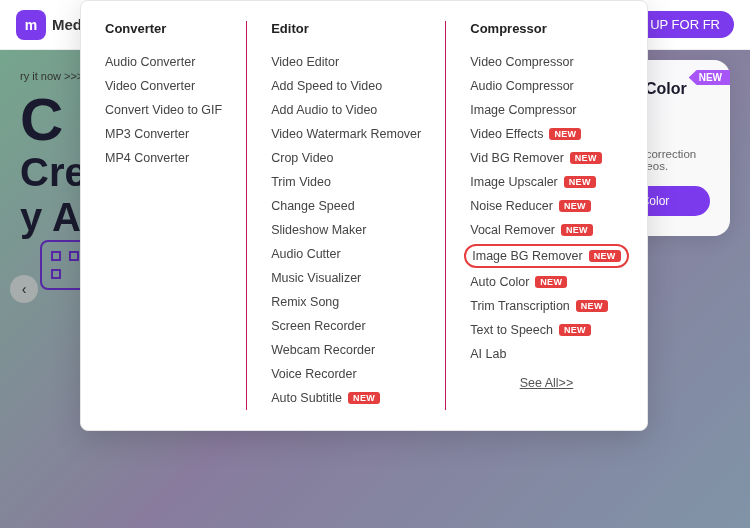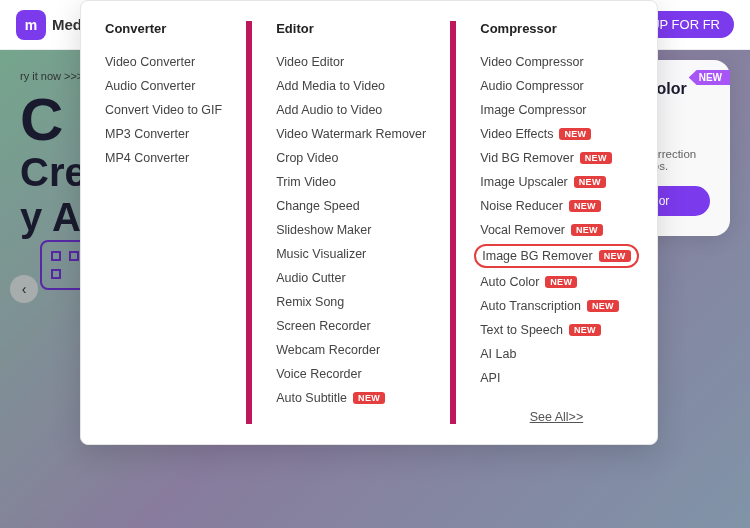--- a/index.html
+++ b/index.html
@@ -50,21 +50,21 @@
     .dropdown-menu {
       position: absolute; top: 0; left: 80px;
       background: #fff; border: 1px solid #e5e5e5;
       border-radius: 8px; box-shadow: 0 8px 30px rgba(0,0,0,0.15);
       display: flex; padding: 20px 0; gap: 0; z-index: 200;
       min-width: 560px;
     }
 
     .menu-column {
       padding: 0 24px; min-width: 160px;
-      border-right: 6px solid #be185d;
+      border-right: 1px solid #be185d;
     }
     .menu-column:last-child { border-right: none; }
 
     .menu-column-title {
       font-size: 13px; font-weight: 700; color: #222;
       margin-bottom: 10px; padding-bottom: 4px;
     }
 
     .menu-item {
       display: flex; align-items: center; gap: 6px;
@@ -79,21 +79,21 @@
     }
 
     
     .menu-item.highlighted {
       border: 2px solid #e53e3e; border-radius: 12px;
       padding: 3px 6px; margin: 2px -6px;
     }
 
     .see-all {
       display: block; text-align: center; font-size: 12.5px;
-      color: #555; margin-top: 20px; text-decoration: underline;
+      color: #555; margin-top: 10px; text-decoration: underline;
       cursor: pointer;
     }
 
     
     .bg-content {
       position: absolute; top: 50px; left: 0; right: 0; bottom: 0;
       background: linear-gradient(135deg, #a8edca 0%, #c3b1e1 50%, #b8d4f0 100%);
       display: flex; align-items: center; justify-content: flex-end;
       padding-right: 20px; overflow: hidden;
     }
@@ -192,67 +192,67 @@
   </div>
 </div>
 
 <div class="dim"></div>
 
 <div class="dropdown-menu">
 
   <div class="menu-column">
     <div class="menu-column-title">Converter</div>
     <div class="menu-item">
+        <span>Audio Converter</span>
+      </div>
+    <div class="menu-item">
         <span>Video Converter</span>
-      </div>
-    <div class="menu-item">
-        <span>Audio Converter</span>
       </div>
     <div class="menu-item">
         <span>Convert Video to GIF</span>
       </div>
     <div class="menu-item">
         <span>MP3 Converter</span>
       </div>
     <div class="menu-item">
         <span>MP4 Converter</span>
       </div>
   </div>
 
   <div class="menu-column">
     <div class="menu-column-title">Editor</div>
     <div class="menu-item">
         <span>Video Editor</span>
       </div>
     <div class="menu-item">
-        <span>Add Media to Video</span>
+        <span>Add Speed to Video</span>
       </div>
     <div class="menu-item">
         <span>Add Audio to Video</span>
       </div>
     <div class="menu-item">
         <span>Video Watermark Remover</span>
       </div>
     <div class="menu-item">
         <span>Crop Video</span>
       </div>
     <div class="menu-item">
         <span>Trim Video</span>
       </div>
     <div class="menu-item">
         <span>Change Speed</span>
       </div>
     <div class="menu-item">
         <span>Slideshow Maker</span>
       </div>
     <div class="menu-item">
+        <span>Audio Cutter</span>
+      </div>
+    <div class="menu-item">
         <span>Music Visualizer</span>
-      </div>
-    <div class="menu-item">
-        <span>Audio Cutter</span>
       </div>
     <div class="menu-item">
         <span>Remix Song</span>
       </div>
     <div class="menu-item">
         <span>Screen Recorder</span>
       </div>
     <div class="menu-item">
         <span>Webcam Recorder</span>
       </div>
@@ -300,32 +300,29 @@
     </div>
     <div class="menu-item highlighted" style="display:flex;align-items:center;gap:6px;">
       <span>Image BG Remover</span>
       <span class="badge-new">NEW</span>
     </div>
     <div class="menu-item">
       <span>Auto Color</span>
       <span class="badge-new">NEW</span>
     </div>
     <div class="menu-item">
-      <span>Auto Transcription</span>
+      <span>Trim Transcription</span>
       <span class="badge-new">NEW</span>
     </div>
     <div class="menu-item">
       <span>Text to Speech</span>
       <span class="badge-new">NEW</span>
     </div>
     <div class="menu-item">
       <span>AI Lab</span>
-    </div>
-    <div class="menu-item">
-      <span>API</span>
     </div>
     <a class="see-all">See All&gt;&gt;</a>
   </div>
 </div>
 
 <div class="card-area" style="z-index:45;">
   <div class="new-badge-corner">NEW</div>
   <div style="display:flex;align-items:flex-start;gap:12px;">
     <div class="card-icon">
       <svg width="28" height="28" viewBox="0 0 28 28">

